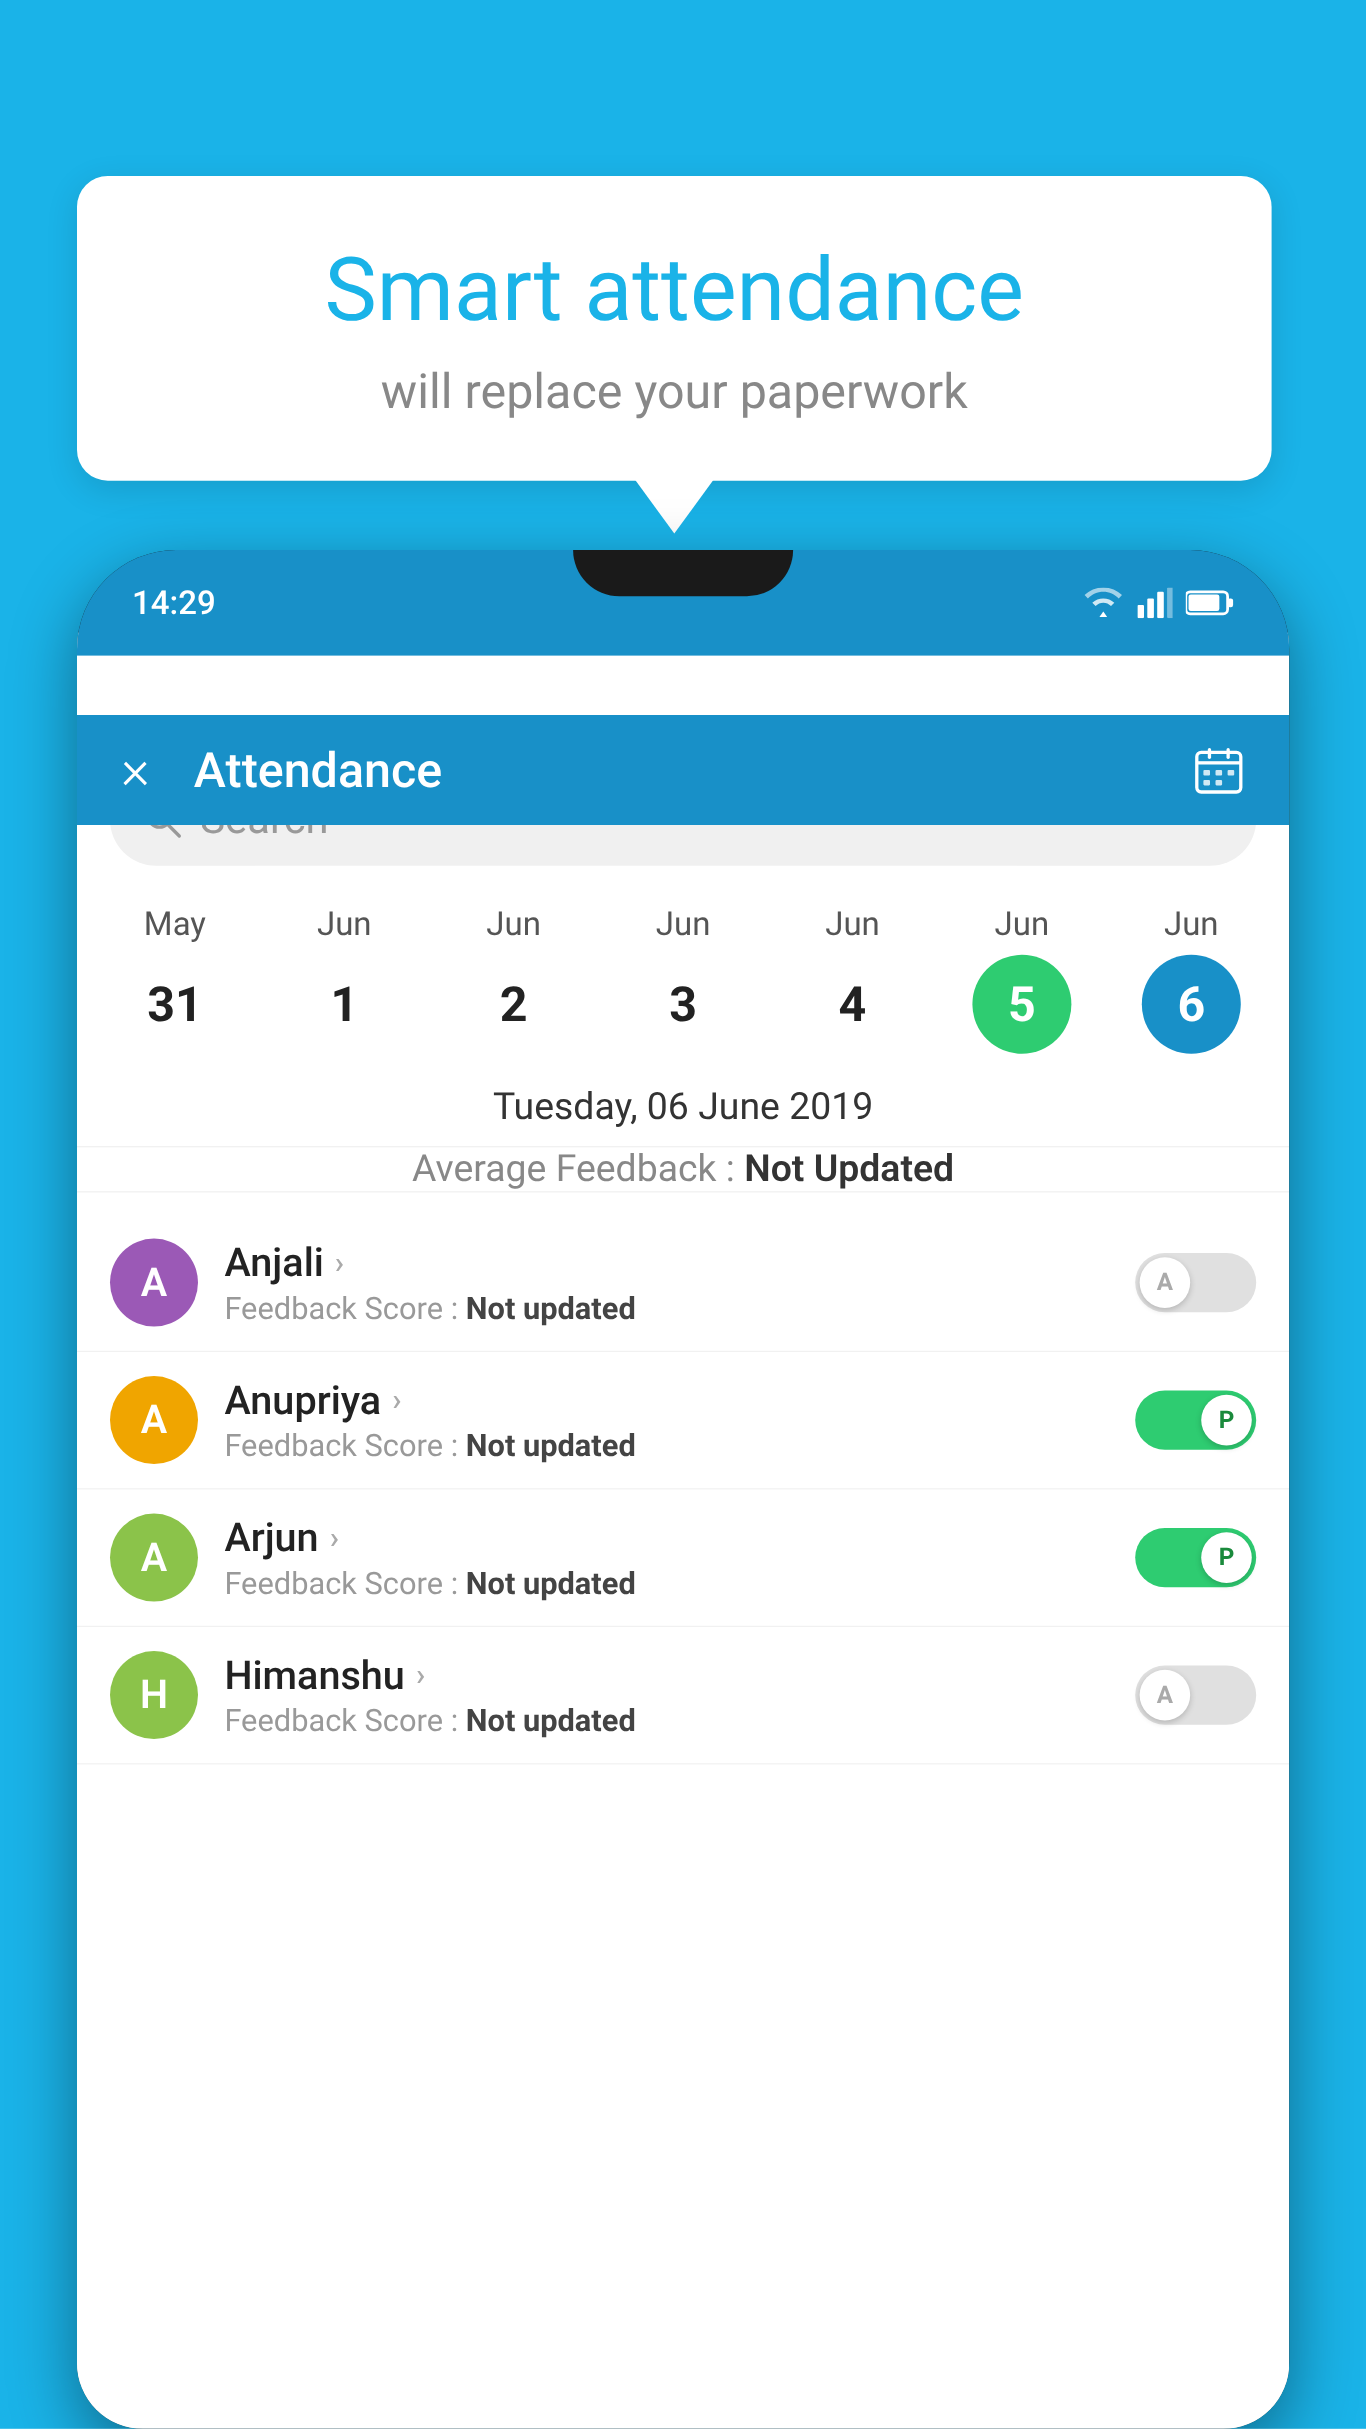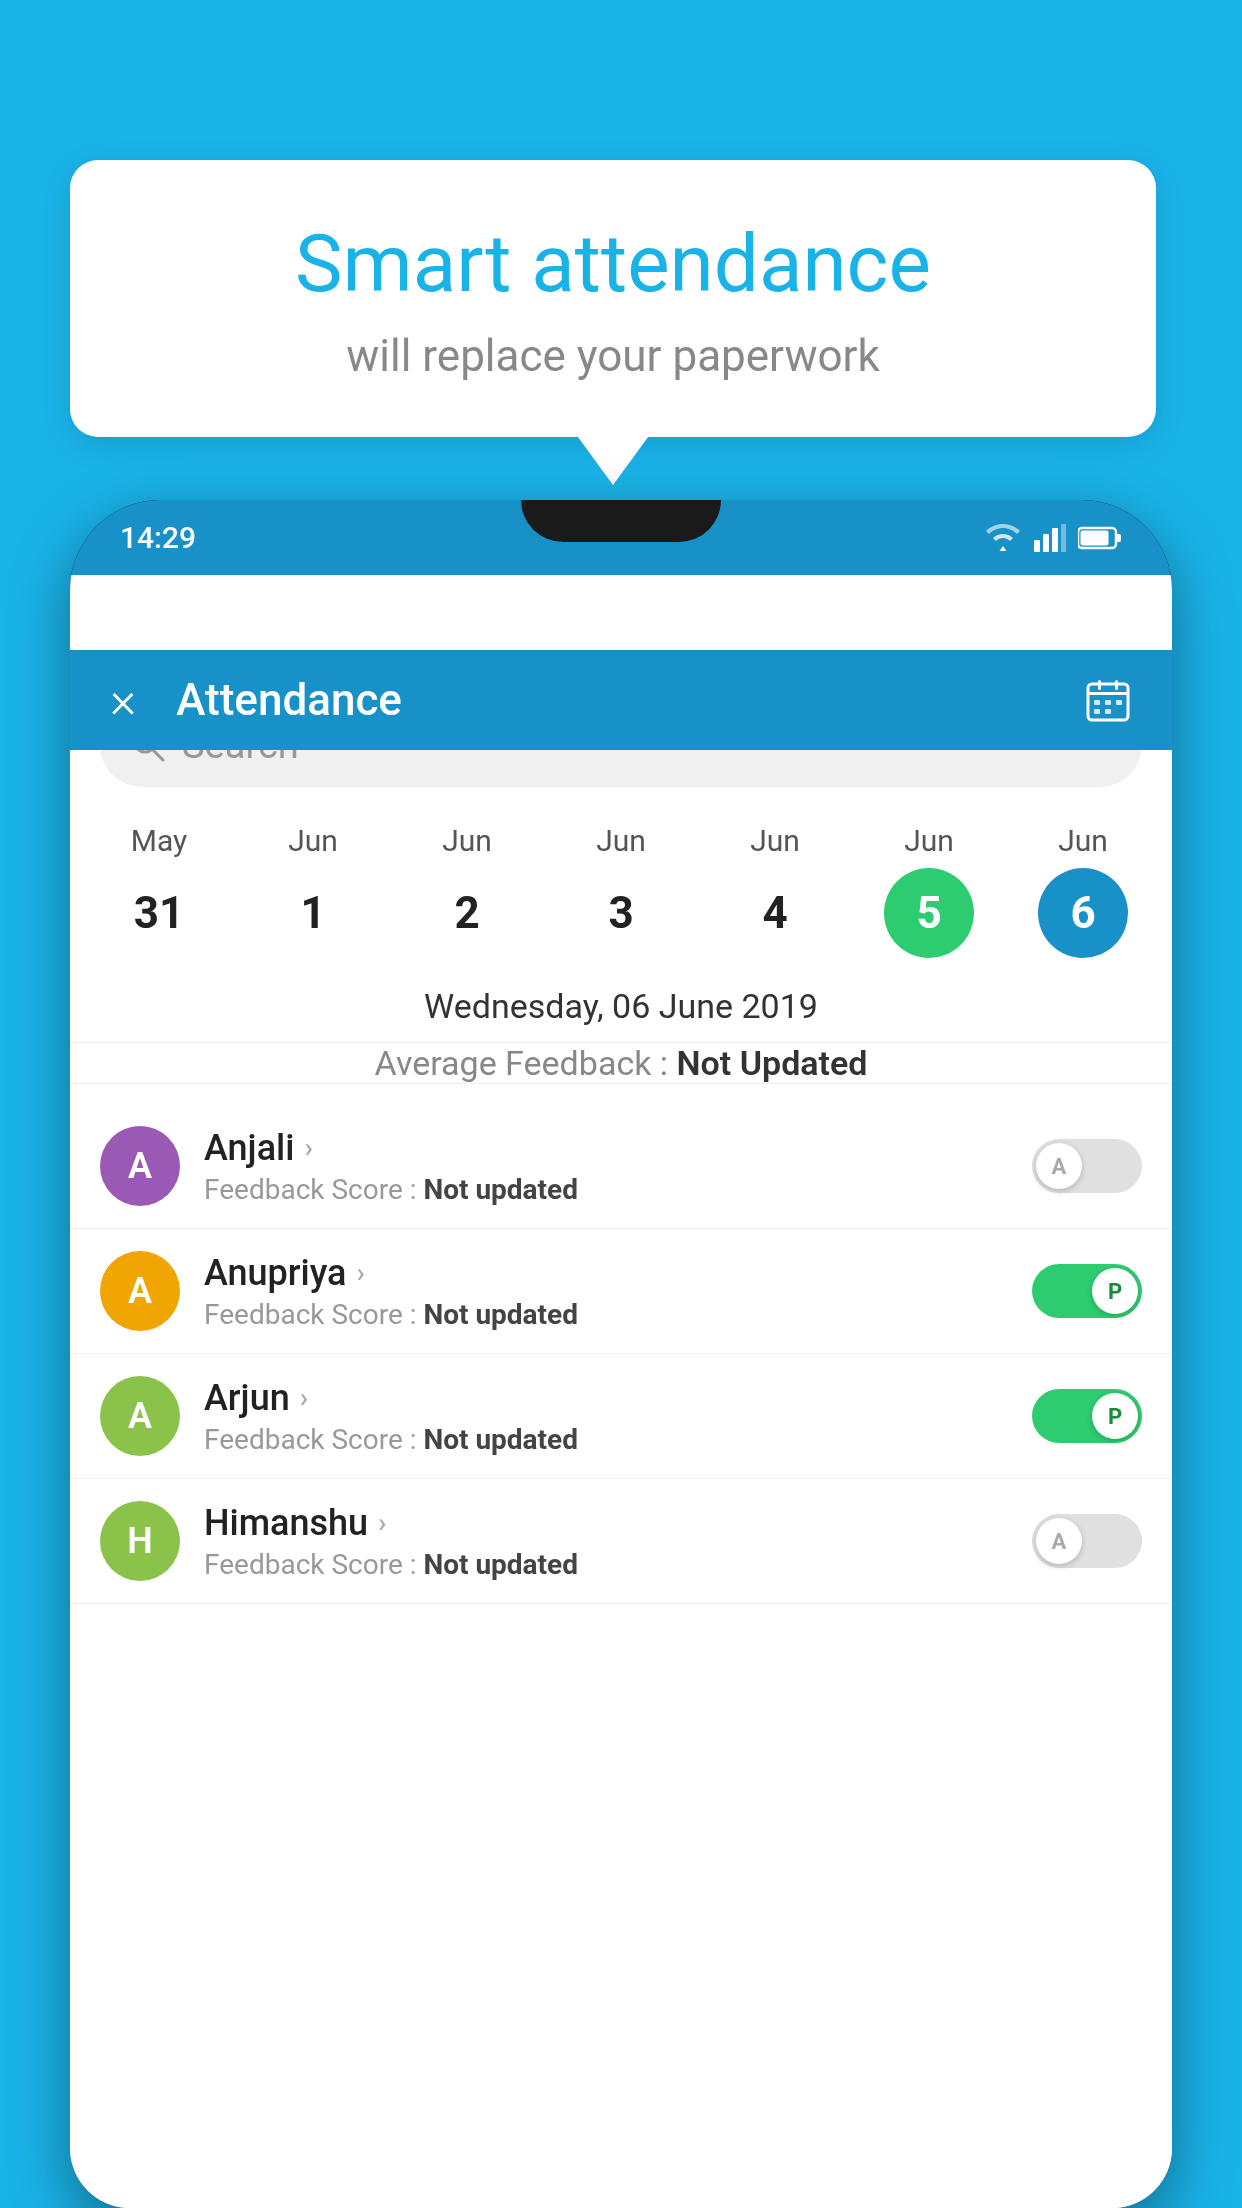--- a/index.html
+++ b/index.html
@@ -76,21 +76,21 @@
       border-radius: 0 0 50px 50px;
       z-index: 20;
     }
 
     
     .status-bar {
       position: absolute;
       top: 0;
       left: 0;
       right: 0;
-      height: 75px;
+      height: 96px;
       background: #1890c8;
       display: flex;
       align-items: center;
       justify-content: space-between;
       padding: 0 50px;
       z-index: 15;
     }
     .status-time {
       color: white;
       font-size: 30px;
@@ -420,21 +420,21 @@
           <div class="date-item">
             <div class="date-month">Jun</div>
             <div class="date-num today">5</div>
           </div>
           <div class="date-item">
             <div class="date-month">Jun</div>
             <div class="date-num selected">6</div>
           </div>
         </div>
 
-      <div class="selected-date-label">Wednesday, 06 June 2019</div>
+      <div class="selected-date-label">Tuesday, 06 June 2019</div>
 
 
       <div class="avg-feedback">
         <span>Average Feedback : </span><strong>Not Updated</strong>
       </div>
 
       <div class="student-list" id="student-list">
           <div class="student-item">
             <div class="avatar" style="background: rgb(155, 89, 182);">A</div>
             <div class="student-info">

